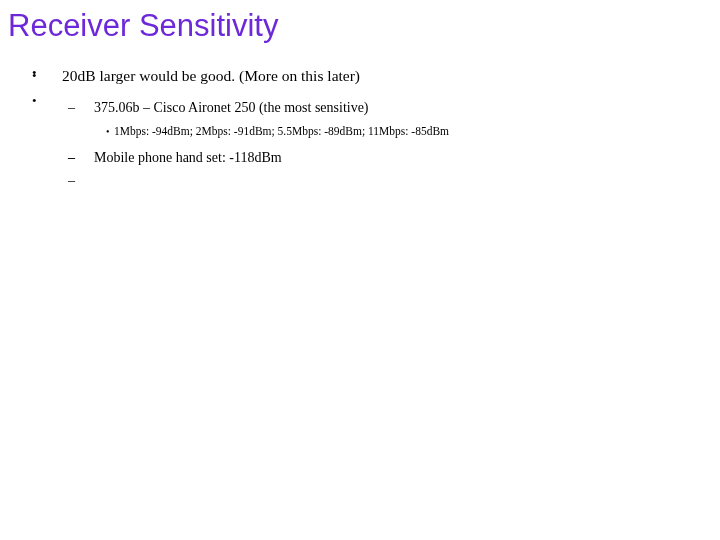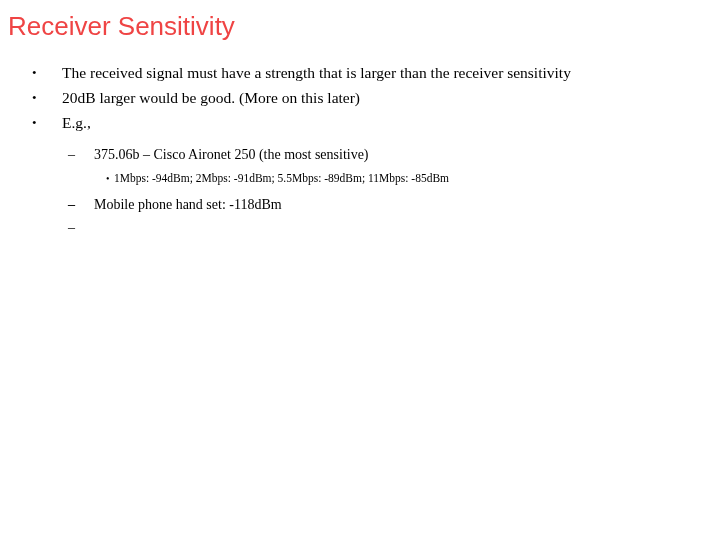--- a/index.html
+++ b/index.html
@@ -27,24 +27,24 @@
     background: #ffffff;
   }
 
   
   .slide-title {
     position: absolute;
     left: 8px;
     top: 9px;
     width: 700px;
     font-family: "Liberation Sans", "DejaVu Sans", sans-serif;
-    font-size: 26px;
+    font-size: 31px;
     line-height: 34px;
     font-weight: normal;
-    color: #ef4444;
+    color: #6d28d9;
     letter-spacing: 0px;
     white-space: nowrap;
   }
 
   
   .body-area {
     position: absolute;
     left: 0;
     top: 62px;
     width: 720px;
@@ -125,31 +125,29 @@
 <body>
 
 <div class="slide">
 
   <div class="slide-title">Receiver Sensitivity</div>
 
   <div class="body-area">
 
     <div class="bullet-row lvl1">
       <span class="marker">•</span>
-      <span class="btext">The received signal must have a strength that is larger than the receiver sensitivity</span>
     </div>
 
     <div class="bullet-row lvl1">
       <span class="marker">•</span>
       <span class="btext">20dB larger would be good. (More on this later)</span>
     </div>
 
     <div class="bullet-row lvl1">
       <span class="marker">•</span>
-      <span class="btext">E.g.,</span>
     </div>
 
     <div class="bullet-row lvl2 gap-before-lvl2">
       <span class="marker">–</span>
       <span class="btext">375.06b – Cisco Aironet 250 (the most sensitive)</span>
     </div>
 
     <div class="bullet-row lvl3 gap-before-lvl3">
       <span class="marker">•</span>
       <span class="btext">1Mbps: -94dBm; 2Mbps: -91dBm; 5.5Mbps: -89dBm; 11Mbps: -85dBm</span>

